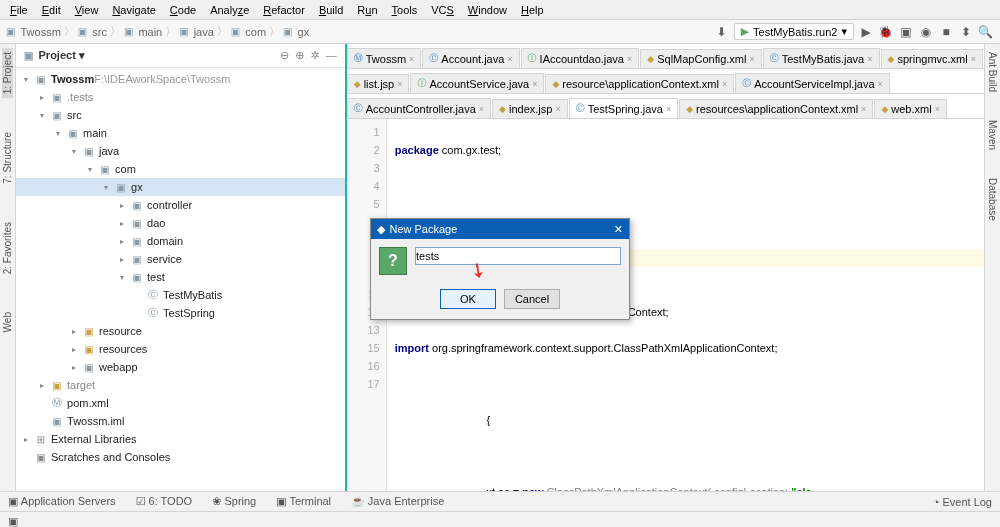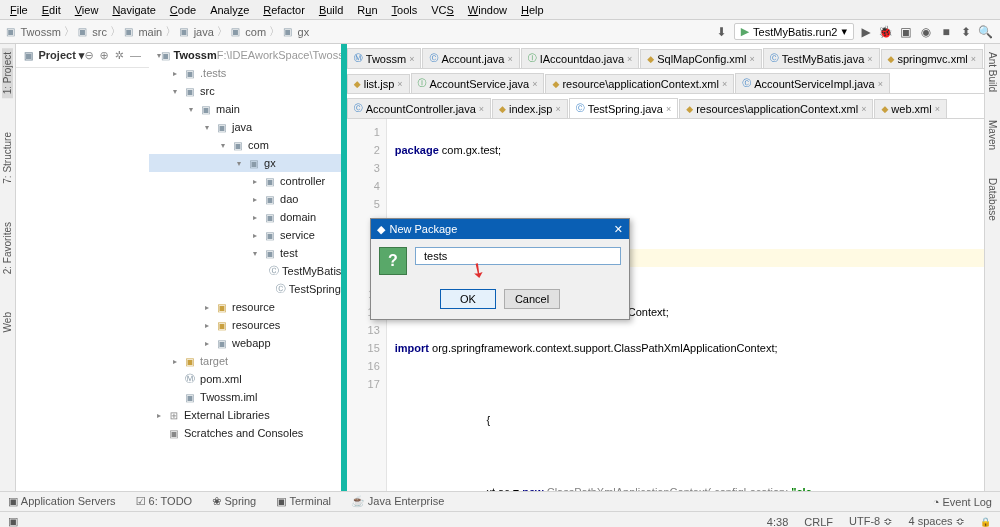--- a/index.html
+++ b/index.html
@@ -15,21 +15,21 @@
 .tool-right{display:flex;align-items:center;gap:4px}
 .run-select{background:#fff;border:1px solid #ccc;padding:1px 6px;border-radius:2px;display:flex;align-items:center;gap:4px}
 .tool-right .ico{width:16px;height:16px;display:flex;align-items:center;justify-content:center;cursor:pointer;color:#5c5c5c;font-size:12px}
 .green{color:#59a869}.red{color:#c75450}
 .main{display:flex;height:447px}
 .left-gutter{width:20px;background:#f2f2f2;border-right:1px solid #d4d4d4;display:flex;flex-direction:column;align-items:center;padding-top:4px;gap:30px}
 .left-gutter .tab{writing-mode:vertical-rl;transform:rotate(180deg);font-size:10px;color:#555;cursor:pointer;padding:4px 0}
 .left-gutter .tab.active{background:#d8d8d8}
 .right-gutter{width:20px;background:#f2f2f2;border-left:1px solid #d4d4d4;display:flex;flex-direction:column;align-items:center;padding-top:4px;gap:20px}
 .right-gutter .tab{writing-mode:vertical-rl;font-size:10px;color:#555;cursor:pointer;padding:4px 0}
-.project-panel{width:418px;background:#fff;border-right:6px solid #14b8a6;display:flex;flex-direction:row}
+.project-panel{width:418px;background:#fff;border-right:2px solid #14b8a6;display:flex;flex-direction:column}
 .panel-header{height:24px;display:flex;align-items:center;padding:0 8px;border-bottom:1px solid #e4e4e4;justify-content:space-between}
 .panel-header .title{font-weight:bold;color:#333}
 .panel-header .icons{display:flex;gap:6px;color:#888}
 .panel-header .icons span{cursor:pointer}
 .tree{flex:1;overflow:auto;padding:2px 0}
 .tree-node{display:flex;align-items:center;height:18px;padding-left:8px;white-space:nowrap;cursor:pointer}
 .tree-node.selected{background:#d5e4f5}
 .tree-node .arrow{width:10px;color:#888;font-size:8px}
 .tree-node .ic{width:14px;text-align:center;margin-right:3px;color:#8a9ba8;font-size:10px}
 .tree-node .ic.orange{color:#c9a03f}
@@ -58,21 +58,21 @@
 .statusbar .left,.statusbar .right{display:flex;gap:16px;align-items:center}
 .bottom-tabs{height:20px;background:#f2f2f2;border-top:1px solid #d4d4d4;display:flex;align-items:center;padding:0 8px;gap:20px;font-size:10px;color:#555}
 .bottom-tabs span{cursor:pointer}
 .dialog{position:absolute;left:370px;top:218px;width:260px;background:#f0f0f0;border:1px solid #888;box-shadow:2px 2px 6px rgba(0,0,0,0.3)}
 .dialog-title{height:20px;background:#0a5fb4;color:#fff;display:flex;align-items:center;padding:0 6px;font-size:11px;justify-content:space-between}
 .dialog-title .dic{display:flex;align-items:center;gap:4px}
 .dialog-body{padding:8px;display:flex;gap:8px}
 .dialog-icon{width:28px;height:28px;background:#59a869;border:1px solid #3d7a48;display:flex;align-items:center;justify-content:center;color:#fff;font-weight:bold;font-size:16px}
 .dialog-content{flex:1}
 .dialog-content label{display:block;margin-bottom:4px;color:#333}
-.dialog-content input{width:100%;border:1px solid #7aa7d0;padding:2px 8px;font-size:11px;outline:none}
+.dialog-content input{width:100%;border:1px solid #7aa7d0;padding:2px 0;font-size:11px;outline:none}
 .dialog-buttons{display:flex;justify-content:center;gap:8px;padding:6px 0 10px}
 .dialog-buttons button{width:56px;height:20px;border:1px solid #adadad;background:#e1e1e1;cursor:pointer;font-size:11px}
 .dialog-buttons button.primary{border:1px solid #0a5fb4;background:#e5f1fb}
 .arrow-annotation{position:absolute;left:470px;top:258px;color:#e03030;font-size:20px;pointer-events:none;transform:rotate(35deg)}
 .lock-ico{color:#c75450;font-size:9px}
 </style>
 </head>
 <body>
 
 <div class="menubar">
@@ -401,27 +401,20 @@
 <span>❀ <span>Spring</span></span>
 <span>▣ <span>Terminal</span></span>
 <span>☕ <span>Java Enterprise</span></span>
 <span style="margin-left:auto">◔ <span>Event Log</span></span>
 </div>
 
 <div class="statusbar">
 <div class="left">
       <span>▣</span>
     </div>
-<div class="right">
-<span>4:38</span>
-<span>CRLF</span>
-<span><span>UTF-8</span> ≎</span>
-<span><span>4 spaces</span> ≎</span>
-<span class="lock-ico">🔒</span>
-</div>
 </div>
 
 <div class="dialog">
 <div class="dialog-title">
 <div class="dic">
         <span>◆</span>
         <span>New Package</span>
       </div>
 <span>✕</span>
 </div>

